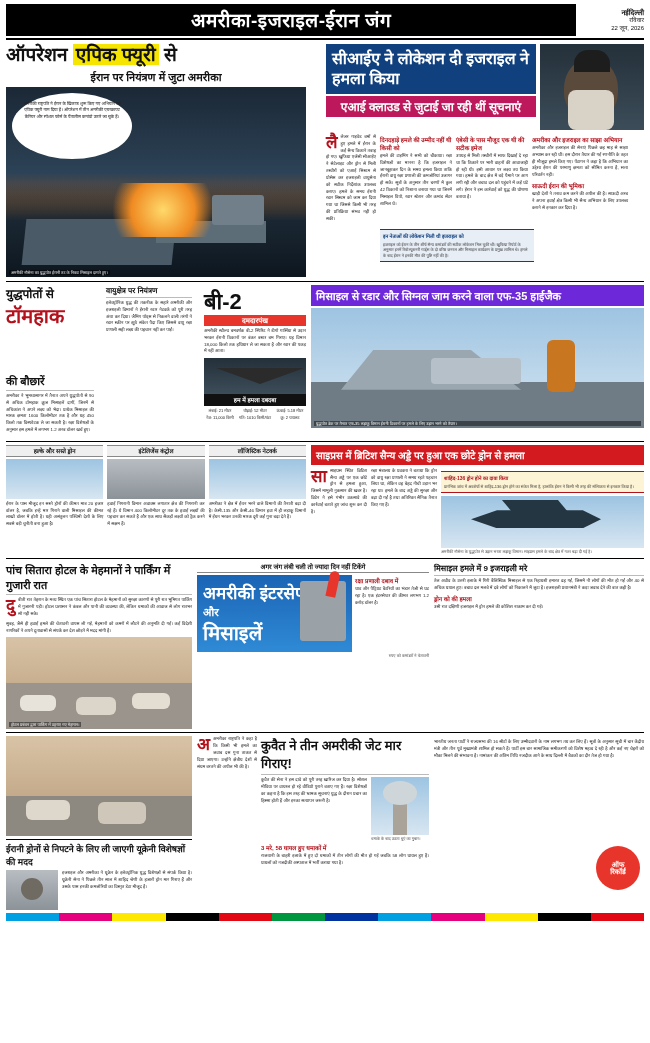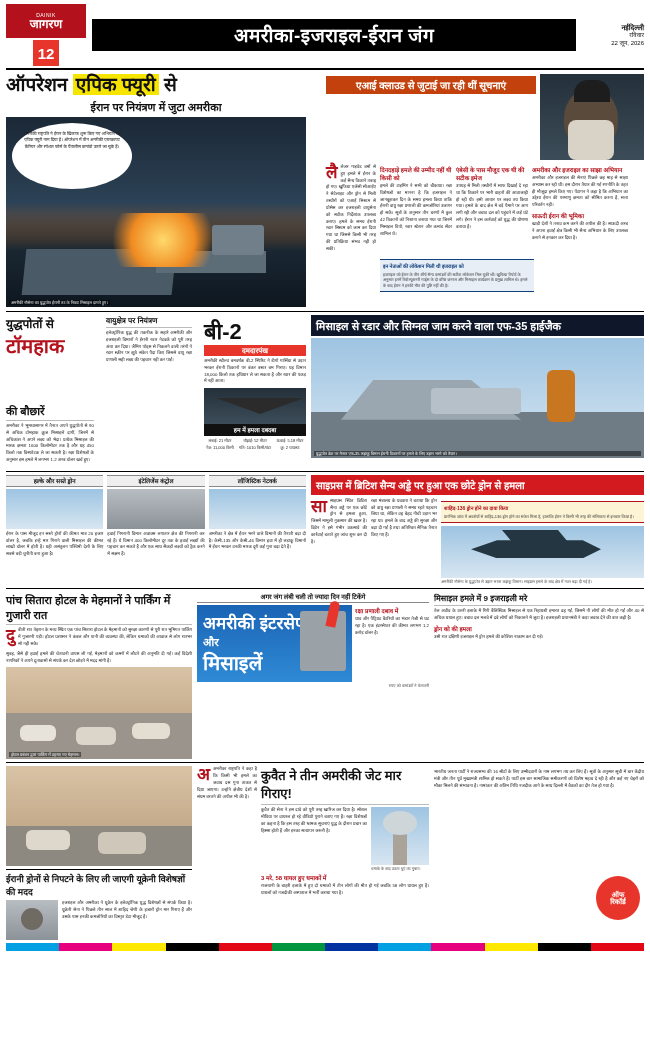--- a/index.html
+++ b/index.html
@@ -26,21 +26,21 @@
   .photo.gray{background:linear-gradient(#b8bdc2,#8b9298);}
   .photo.warm{background:linear-gradient(#d9c3a6,#b59a78);}
 
   
   .toprow{display:flex;gap:20px;margin-top:4px;}
   .left-top{width:300px;}
   .kicker{font-size:19px;font-weight:bold;line-height:1.15;}
   .kicker .yellow{background:#f6e500;padding:0 3px;}
   .subkicker{font-size:11px;font-weight:bold;text-align:center;margin-top:3px;}
   .bluehead{background:#10407e;color:#fff;font-size:16px;font-weight:bold;line-height:1.25;padding:5px 6px;}
-  .blueband{background:#c2410c;color:#fff;font-size:10px;font-weight:bold;text-align:center;padding:2px 0;margin-top:2px;}
+  .blueband{background:#be185d;color:#fff;font-size:12px;font-weight:bold;text-align:center;padding:2px 0;margin-top:2px;}
 
   .oval{position:absolute;left:6px;top:6px;width:120px;height:66px;background:#fff;border-radius:50%;padding:8px;box-sizing:border-box;}
   .oval p{font-size:4.3px;line-height:1.5;text-align:center;margin:0;color:#222;}
 
   
   .dropcap{float:left;font-size:17px;font-weight:bold;line-height:.9;padding:1px 3px 0 0;color:#b3121c;}
   .boxquote{background:#e8eef6;border-top:1px solid #10407e;border-bottom:1px solid #10407e;padding:3px;margin:3px 0;}
   .boxquote .t{font-size:5px;font-weight:bold;color:#10407e;line-height:1.35;margin-bottom:2px;}
 
   .subhead{font-size:6px;font-weight:bold;color:#b3121c;margin:2px 0 1px;}
@@ -49,21 +49,21 @@
   
   .b2title{font-size:22px;font-weight:bold;}
   .redtag{background:#e8352b;color:#fff;font-size:7px;font-weight:bold;text-align:center;padding:1px 0;}
   .black-strip{background:#111;color:#fff;font-size:6px;font-weight:bold;text-align:center;padding:2px 0;}
   .spec{display:flex;gap:3px;font-size:4px;color:#222;margin-top:2px;}
   .spec div{flex:1;text-align:center;}
 
   
   .sechead{font-size:12px;font-weight:bold;}
   .redhead{background:#d31a1f;color:#fff;font-weight:bold;font-size:10px;padding:3px 5px;}
-  .bluehead2{background:#0f172a;color:#fff;font-weight:bold;font-size:11px;padding:3px 5px;}
+  .bluehead2{background:#6d28d9;color:#fff;font-weight:bold;font-size:11px;padding:3px 5px;}
 
   
   .g3{display:flex;gap:4px;}
   .g3>div{flex:1;}
   .minihead{font-size:6px;font-weight:bold;text-align:center;background:#efefef;border-top:1px solid #888;border-bottom:1px solid #888;padding:1px 0;}
 
   .interceptor{background:linear-gradient(#1a64b4,#2f8ad6);color:#fff;padding:6px;}
   .interceptor .t1{font-size:17px;font-weight:bold;}
   .interceptor .t2{font-size:11px;font-weight:bold;}
   .interceptor .t3{font-size:20px;font-weight:bold;color:#fff;}
@@ -73,27 +73,20 @@
   .cmykbar{display:flex;height:8px;margin-top:3px;}
   .cmykbar span{flex:1;}
   .lbl{position:absolute;font-size:4px;color:#fff;background:rgba(0,0,0,.45);padding:0 2px;}
 </style>
 </head>
 <body>
 
 <div class="page">
 
   <div class="masthead">
-    <div style="display:flex;flex-direction:column;gap:2px;align-items:center;">
-      <div class="logo-box">
-        <span class="l1">DAINIK</span>
-        <span class="l2">जागरण</span>
-      </div>
-      <div class="pgnum">12</div>
-    </div>
     <div class="headbar">अमरीका-इजराइल-ईरान जंग</div>
     <div class="dateline">
       <b>नईदिल्ली</b>
       <span>रविवार</span><br>
       <span>22 जून, 2026</span>
     </div>
   </div>
 
   <div class="toprow">
 
@@ -113,20 +106,21 @@
         <div class="oval">
           <p>अमरीकी राष्ट्रपति ने ईरान के खिलाफ शुरू किए गए अभियान को एपिक फ्यूरी नाम दिया है। ऑपरेशन में तीन अमरीकी एयरक्राफ्ट कैरियर और स्पेशल फोर्स के पैंतालीस कमांडो उतारे जा चुके हैं।</p>
         </div>
         <div class="lbl" style="left:3px;bottom:2px;">अमरीकी नौसेना का युद्धपोत ईरानी तट के निकट मिसाइल दागते हुए।</div>
       </div>
     </div>
 
     <div style="flex:1;">
       <div style="display:flex;gap:4px;">
         <div style="flex:1;">
+          <div class="bluehead">सीआईए ने लोकेशन दी इजराइल ने हमला किया</div>
           <div class="blueband">एआई क्लाउड से जुटाई जा रही थीं सूचनाएं</div>
         </div>
         <div class="photo dark" style="width:104px;height:86px;position:relative;">
           <div style="position:absolute;left:24px;top:14px;width:54px;height:60px;background:#5a4a3c;border-radius:50% 50% 42% 42%;"></div>
           <div style="position:absolute;left:34px;top:6px;width:36px;height:22px;background:#1d1d1d;border-radius:14px 14px 0 0;"></div>
           <div style="position:absolute;left:28px;top:46px;width:46px;height:40px;background:#d9d2c6;border-radius:8px;"></div>
         </div>
       </div>
 
       <div style="display:flex;gap:4px;margin-top:4px;">

